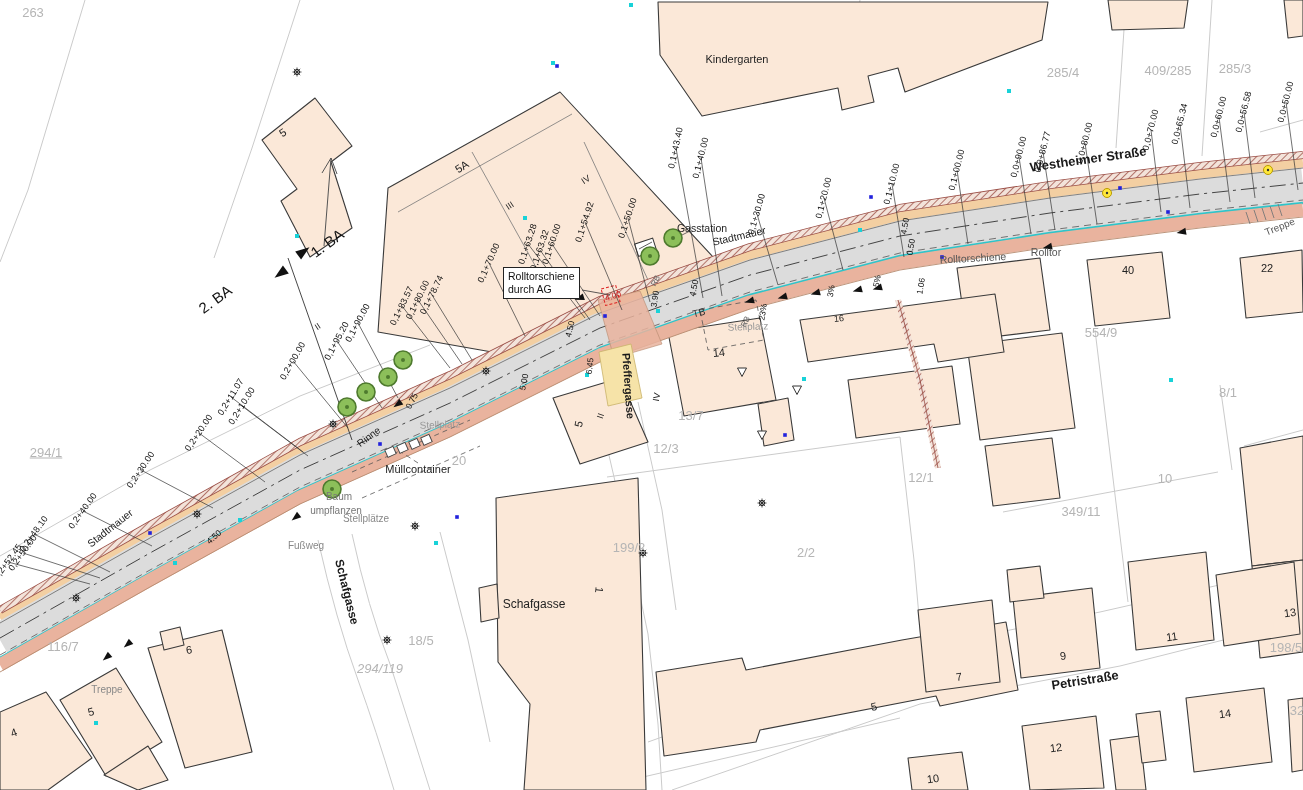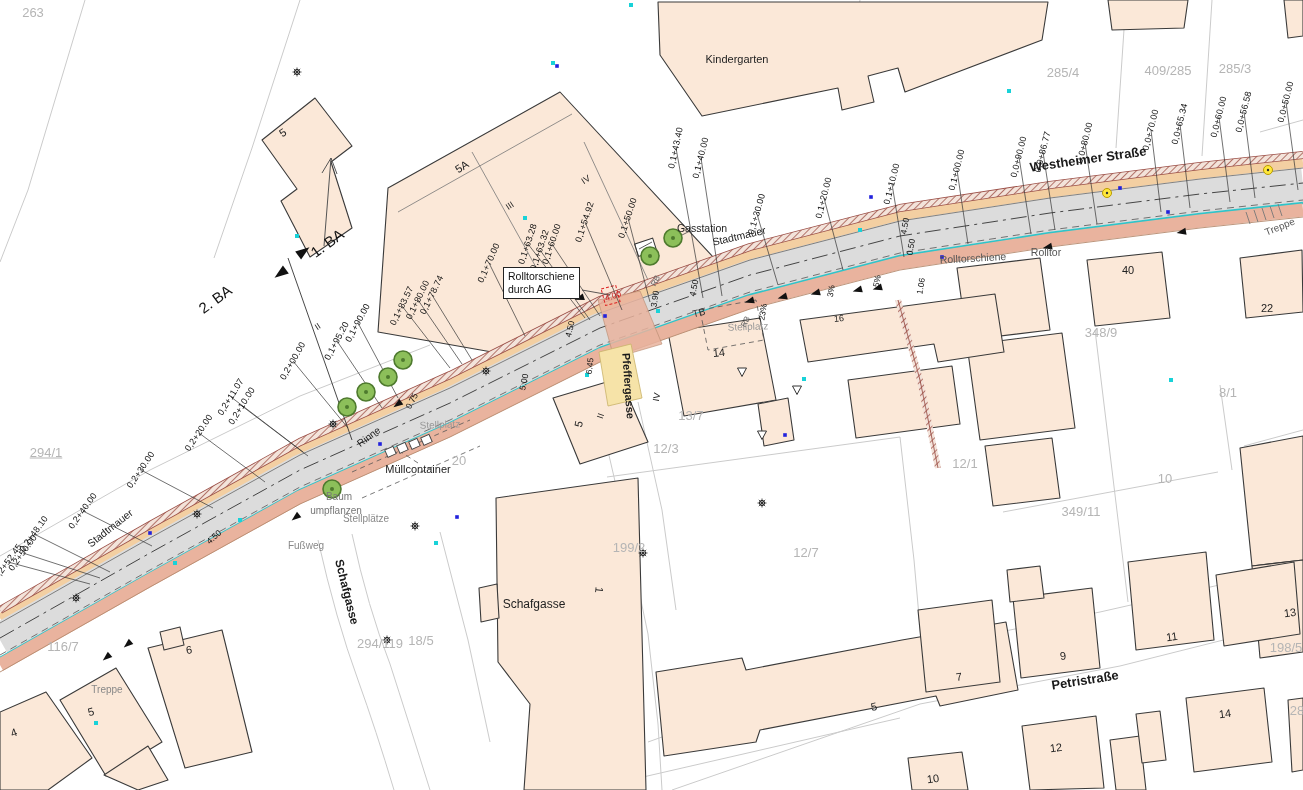--- a/index.html
+++ b/index.html
@@ -356,42 +356,42 @@
       <div class="lbl anno" style="left: 657px; top: 397px; transform: translate(-50%, -50%) rotate(-80deg); font-size: 9px; color: rgb(34, 34, 34);">IV</div>
       <div class="lbl anno" style="left: 601px; top: 416px; transform: translate(-50%, -50%) rotate(-72deg); font-size: 9px; color: rgb(34, 34, 34);">II</div>
       <div class="lbl street" style="left: 1088px; top: 159px; transform: translate(-50%, -50%) rotate(-8deg); font-size: 13px;">Westheimer Straße</div>
       <div class="lbl street" style="left: 1085px; top: 680px; transform: translate(-50%, -50%) rotate(-9deg); font-size: 13px;">Petristraße</div>
       <div class="lbl street" style="left: 347px; top: 592px; transform: translate(-50%, -50%) rotate(76deg); font-size: 12px;">Schafgasse</div>
       <div class="lbl street" style="left: 628px; top: 386px; transform: translate(-50%, -50%) rotate(86deg); font-size: 11px;">Pfeffergasse</div>
       <div class="lbl parcel" style="left: 33px; top: 12px; transform: translate(-50%, -50%) rotate(0deg);">263</div>
       <div class="lbl parcel" style="left: 1063px; top: 72px; transform: translate(-50%, -50%) rotate(0deg);">285/4</div>
       <div class="lbl parcel" style="left: 1168px; top: 70px; transform: translate(-50%, -50%) rotate(0deg);">409/285</div>
       <div class="lbl parcel" style="left: 1235px; top: 68px; transform: translate(-50%, -50%) rotate(0deg);">285/3</div>
-      <div class="lbl parcel" style="left: 1101px; top: 332px; transform: translate(-50%, -50%) rotate(0deg);">348/9</div>
+      <div class="lbl parcel" style="left: 1101px; top: 332px; transform: translate(-50%, -50%) rotate(0deg);">554/9</div>
       <div class="lbl parcel" style="left: 1228px; top: 392px; transform: translate(-50%, -50%) rotate(0deg);">8/1</div>
       <div class="lbl parcel" style="left: 1081px; top: 511px; transform: translate(-50%, -50%) rotate(0deg);">349/11</div>
       <div class="lbl parcel" style="left: 1165px; top: 478px; transform: translate(-50%, -50%) rotate(0deg);">10</div>
       <div class="lbl parcel" style="left: 691px; top: 415px; transform: translate(-50%, -50%) rotate(0deg);">13/7</div>
       <div class="lbl parcel" style="left: 666px; top: 448px; transform: translate(-50%, -50%) rotate(0deg);">12/3</div>
-      <div class="lbl parcel" style="left: 806px; top: 552px; transform: translate(-50%, -50%) rotate(0deg);">12/7</div>
+      <div class="lbl parcel" style="left: 806px; top: 552px; transform: translate(-50%, -50%) rotate(0deg);">2/2</div>
       <div class="lbl parcel" style="left: 629px; top: 547px; transform: translate(-50%, -50%) rotate(0deg);">199/2</div>
-      <div class="lbl parcel" style="left: 921px; top: 463px; transform: translate(-50%, -50%) rotate(0deg); margin-left: 44px;">12/1</div>
+      <div class="lbl parcel" style="left: 921px; top: 477px; transform: translate(-50%, -50%) rotate(0deg);">12/1</div>
       <div class="lbl parcel" style="left: 1286px; top: 647px; transform: translate(-50%, -50%) rotate(0deg);">198/5</div>
-      <div class="lbl parcel" style="left: 1297px; top: 710px; transform: translate(-50%, -50%) rotate(0deg);">28</div>
+      <div class="lbl parcel" style="left: 1297px; top: 710px; transform: translate(-50%, -50%) rotate(0deg);">32</div>
       <div class="lbl parcel" style="left: 459px; top: 460px; transform: translate(-50%, -50%) rotate(0deg);">20</div>
       <div class="lbl parcel" style="left: 421px; top: 640px; transform: translate(-50%, -50%) rotate(0deg);">18/5</div>
-      <div class="lbl parcel" style="left: 380px; top: 643px; transform: translate(-50%, -50%) rotate(0deg);">294/119</div>
+      <div class="lbl parcel" style="left: 380px; top: 668px; transform: translate(-50%, -50%) rotate(0deg); font-style: italic;">294/119</div>
       <div class="lbl parcel" style="left: 46px; top: 452px; transform: translate(-50%, -50%) rotate(0deg); text-decoration: underline;">294/1</div>
       <div class="lbl parcel" style="left: 63px; top: 646px; transform: translate(-50%, -50%) rotate(0deg);">116/7</div>
       <div class="lbl house" style="left: 283px; top: 133px; transform: translate(-50%, -50%) rotate(-33deg); font-size: 11px;">5</div>
       <div class="lbl house" style="left: 462px; top: 167px; transform: translate(-50%, -50%) rotate(-33deg); font-size: 11px;">5A</div>
       <div class="lbl house" style="left: 719px; top: 353px; transform: translate(-50%, -50%) rotate(-6deg); font-size: 11px;">14</div>
       <div class="lbl house" style="left: 839px; top: 319px; transform: translate(-50%, -50%) rotate(-6deg); font-size: 9px;">16</div>
       <div class="lbl house" style="left: 1128px; top: 270px; transform: translate(-50%, -50%) rotate(0deg); font-size: 11px;">40</div>
-      <div class="lbl house" style="left: 1267px; top: 268px; transform: translate(-50%, -50%) rotate(0deg); font-size: 11px; margin-top: 40px;">22</div>
+      <div class="lbl house" style="left: 1267px; top: 268px; transform: translate(-50%, -50%) rotate(0deg); font-size: 11px;">22</div>
       <div class="lbl house" style="left: 579px; top: 424px; transform: translate(-50%, -50%) rotate(-78deg); font-size: 11px;">5</div>
       <div class="lbl house" style="left: 189px; top: 650px; transform: translate(-50%, -50%) rotate(-8deg); font-size: 11px;">6</div>
       <div class="lbl house" style="left: 91px; top: 712px; transform: translate(-50%, -50%) rotate(-15deg); font-size: 11px;">5</div>
       <div class="lbl house" style="left: 14px; top: 733px; transform: translate(-50%, -50%) rotate(-20deg); font-size: 11px;">4</div>
       <div class="lbl house" style="left: 599px; top: 590px; transform: translate(-50%, -50%) rotate(96deg); font-size: 11px;">1</div>
       <div class="lbl house" style="left: 959px; top: 677px; transform: translate(-50%, -50%) rotate(-8deg); font-size: 11px;">7</div>
       <div class="lbl house" style="left: 1063px; top: 656px; transform: translate(-50%, -50%) rotate(-8deg); font-size: 11px;">9</div>
       <div class="lbl house" style="left: 1172px; top: 637px; transform: translate(-50%, -50%) rotate(-8deg); font-size: 11px;">11</div>
       <div class="lbl house" style="left: 1290px; top: 613px; transform: translate(-50%, -50%) rotate(-8deg); font-size: 11px;">13</div>
       <div class="lbl house" style="left: 1056px; top: 748px; transform: translate(-50%, -50%) rotate(-8deg); font-size: 11px;">12</div>

